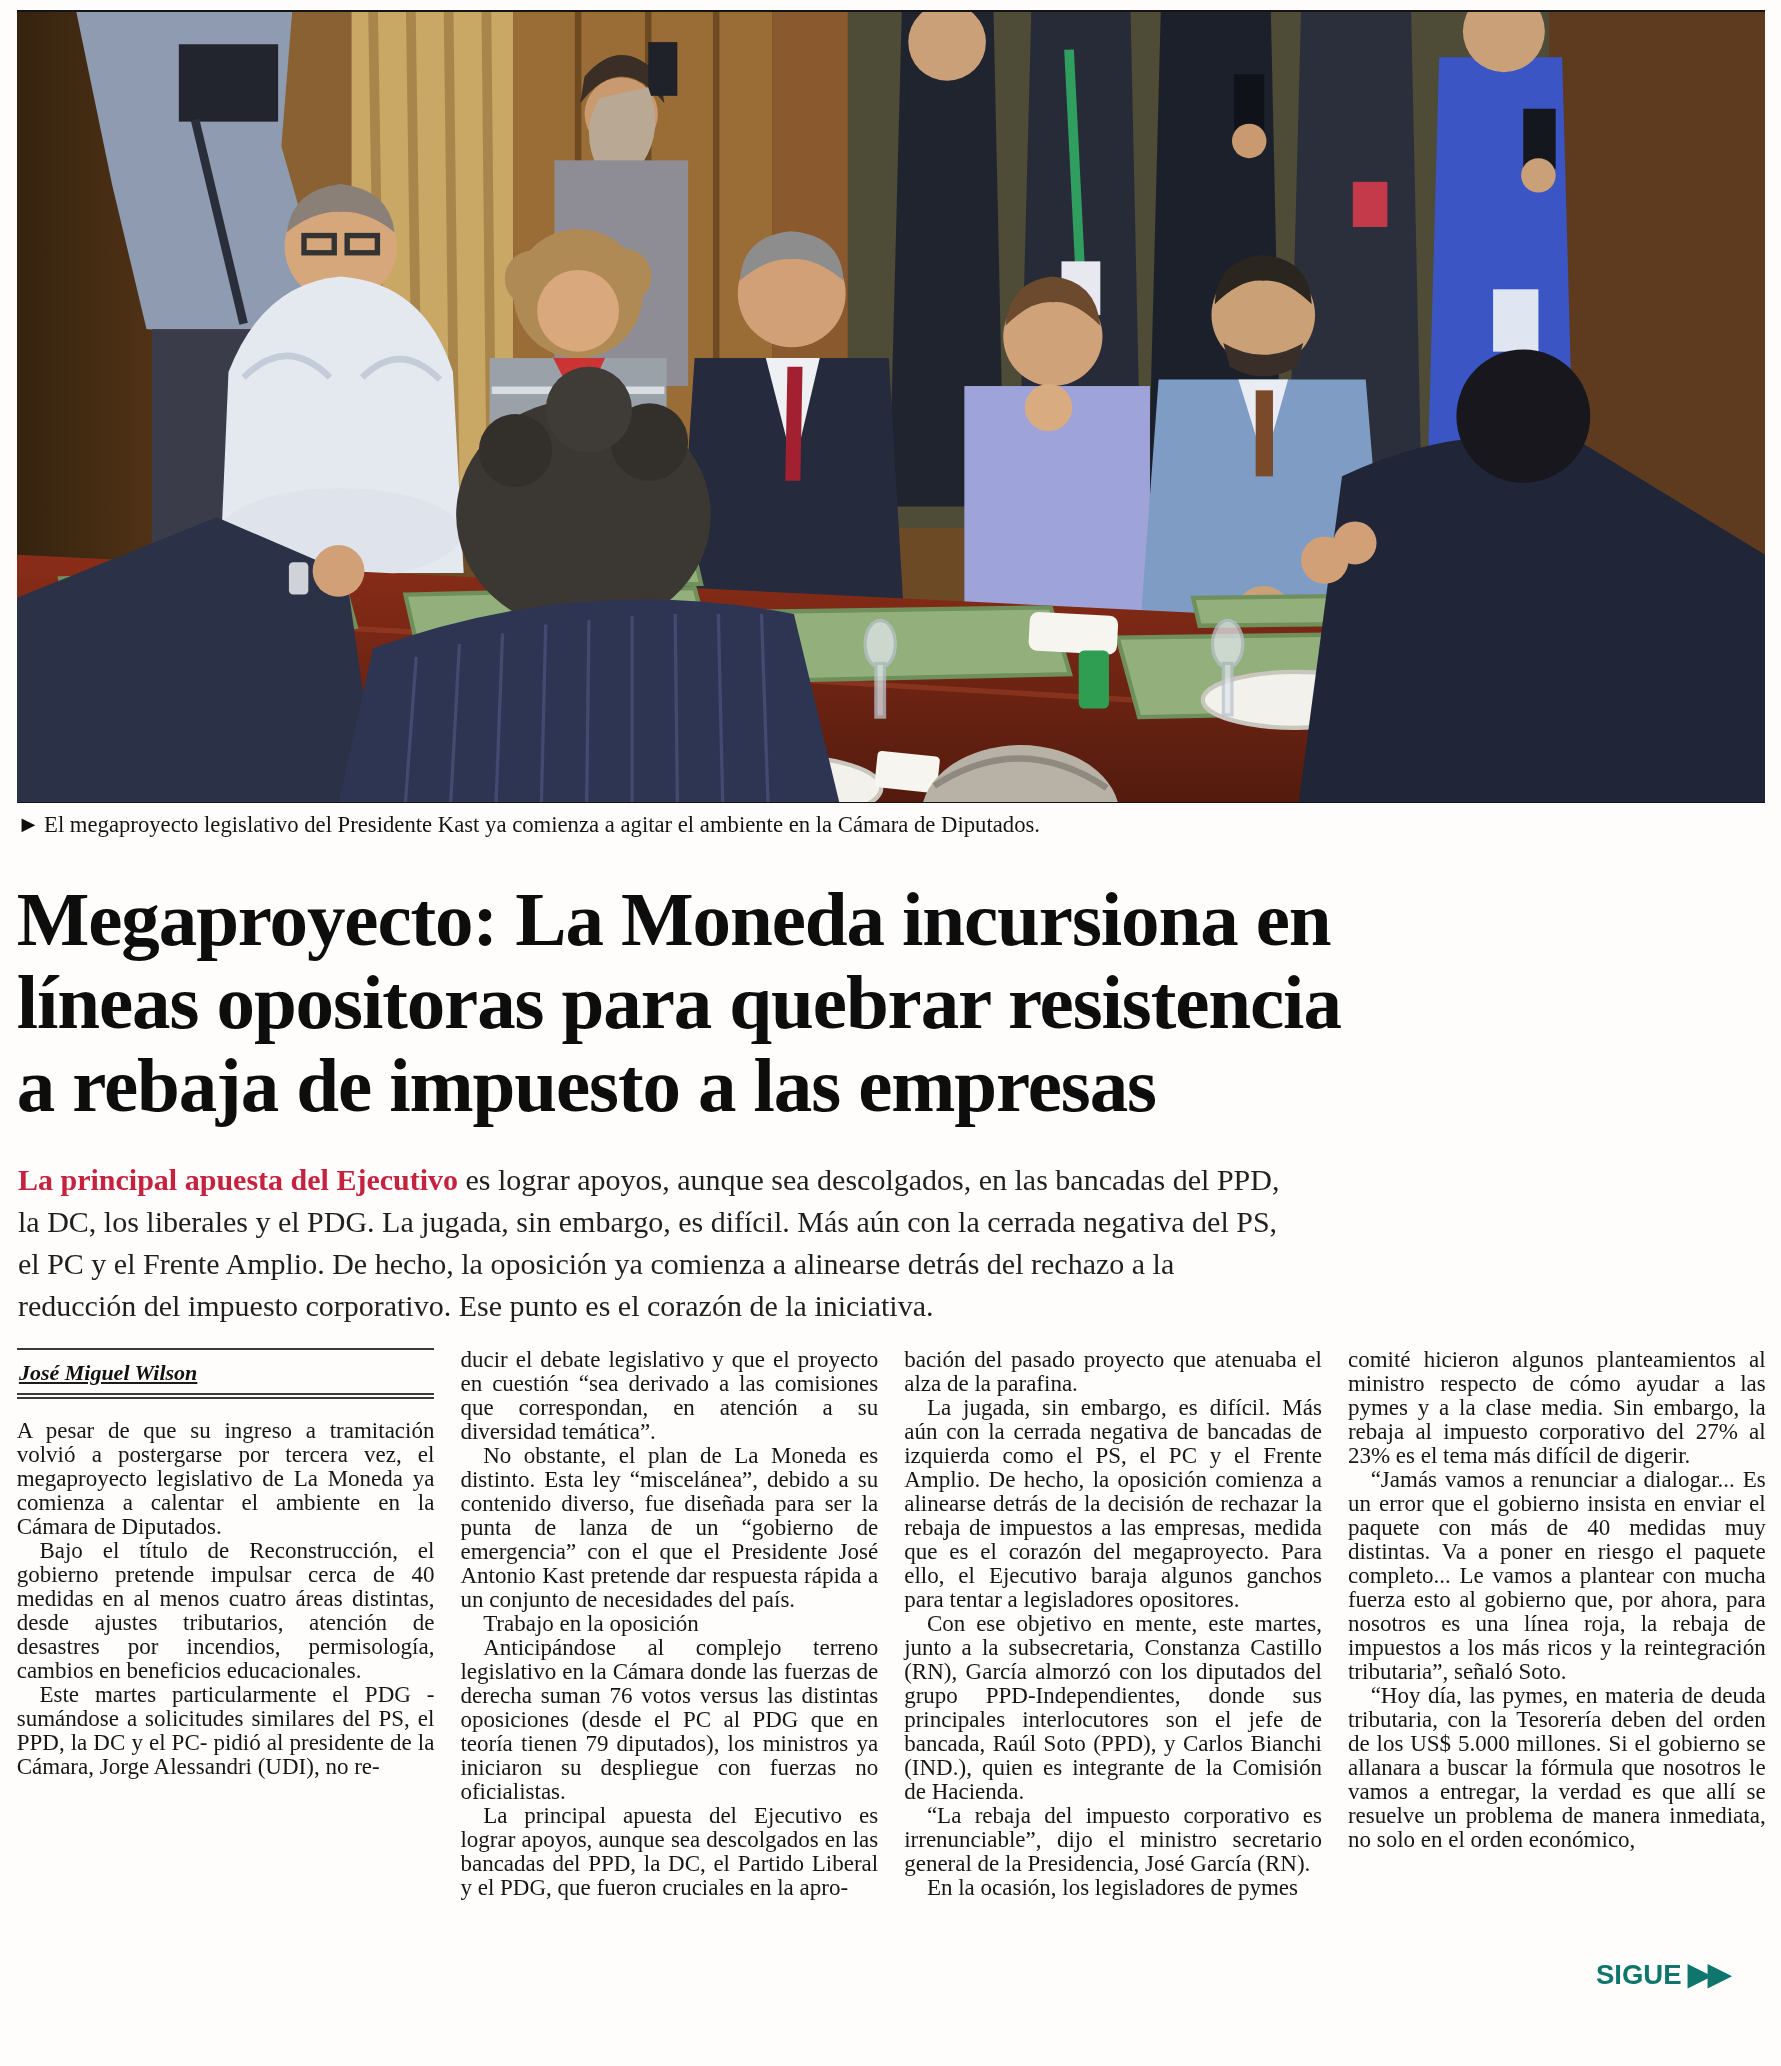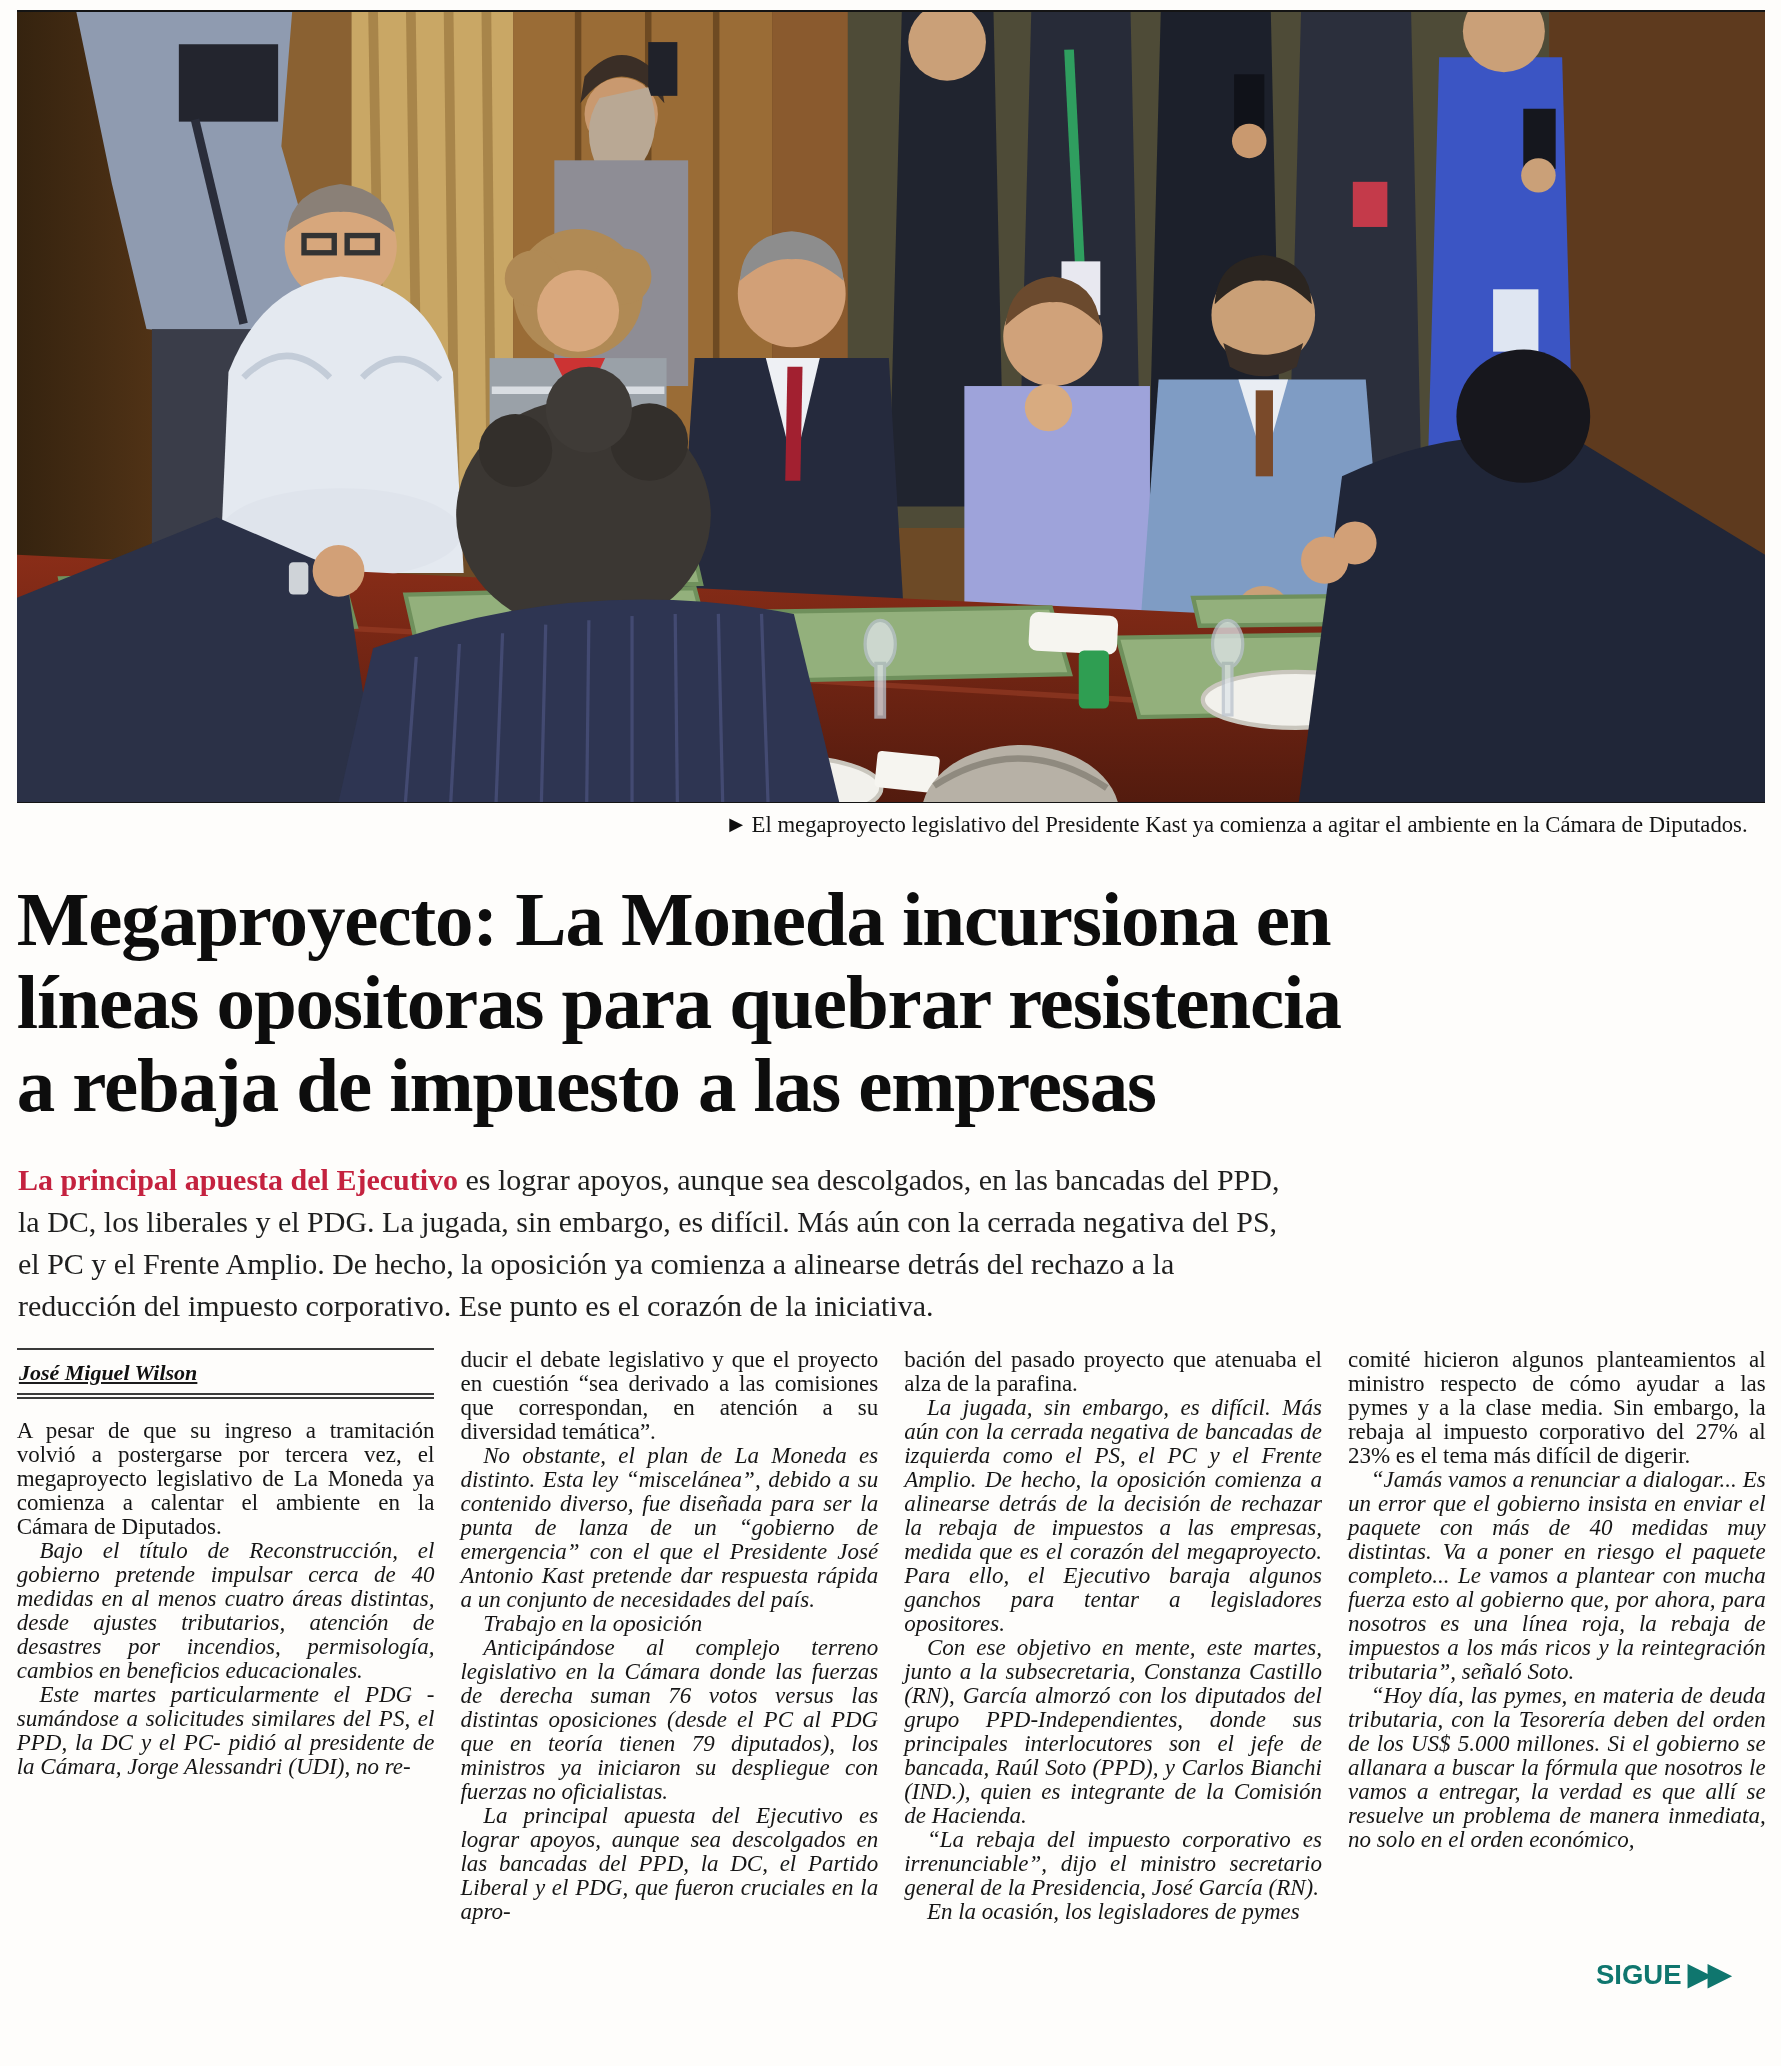--- a/index.html
+++ b/index.html
@@ -11,21 +11,21 @@
   
   .photo {
     position:absolute; left:16.7px; top:9.7px; width:1748px; height:793px;
     border-top:2.2px solid #141414; border-bottom:1.6px solid #141414;
     box-sizing:border-box; background:#6d4a26;
   }
   .photo svg { display:block; width:100%; height:100%; }
   
   .caption {
     position:absolute; left:21.6px; top:812px; width:1726px;
-    font-size:22.7px; color:#141414; white-space:nowrap;text-align:right;
+    font-size:22.7px; color:#141414; white-space:nowrap;
   }
   .caption .tri { display:inline-block; font-size:18px; margin-right:8.6px; transform:translateY(-2.2px); color:#0d0d0d; }
   
   .headline {
     position:absolute; left:16.7px; top:878px; width:1751px;
     font-weight:bold; font-size:77px; line-height:83px;
     letter-spacing:-1.1px; color:#0d0d0d;
   }
   
   .lede {
@@ -42,21 +42,21 @@
   .byline-block {
     border-top:2.7px solid #3a3a3a;
     border-bottom:6px double #3a3a3a;
     padding:9.7px 2.2px 7.6px 2.2px; margin-bottom:19.4px;text-decoration:underline;
   }
   .byline { font-style:italic; font-weight:bold; font-size:22px; color:#111; }
   .body-p {
     margin:0; font-size:23px; line-height:24px;
     text-align:justify; color:#161616;
   }
-  .body-p.indent { text-indent:22.7px;font-style:italic; }
+  .body-p.indent { text-indent:22.7px; }
   
   .sigue {
     position:absolute; left:1596px; top:1957px;
     font-family:"Liberation Sans", sans-serif; font-weight:bold;
     font-size:27.5px; color:#0f766e; display:flex; align-items:center;
   }
   .sigue .arrows { font-size:30px; letter-spacing:-3.2px; margin-left:6.5px; transform:translateY(-1.1px); }
 </style>
 </head>
 <body>

